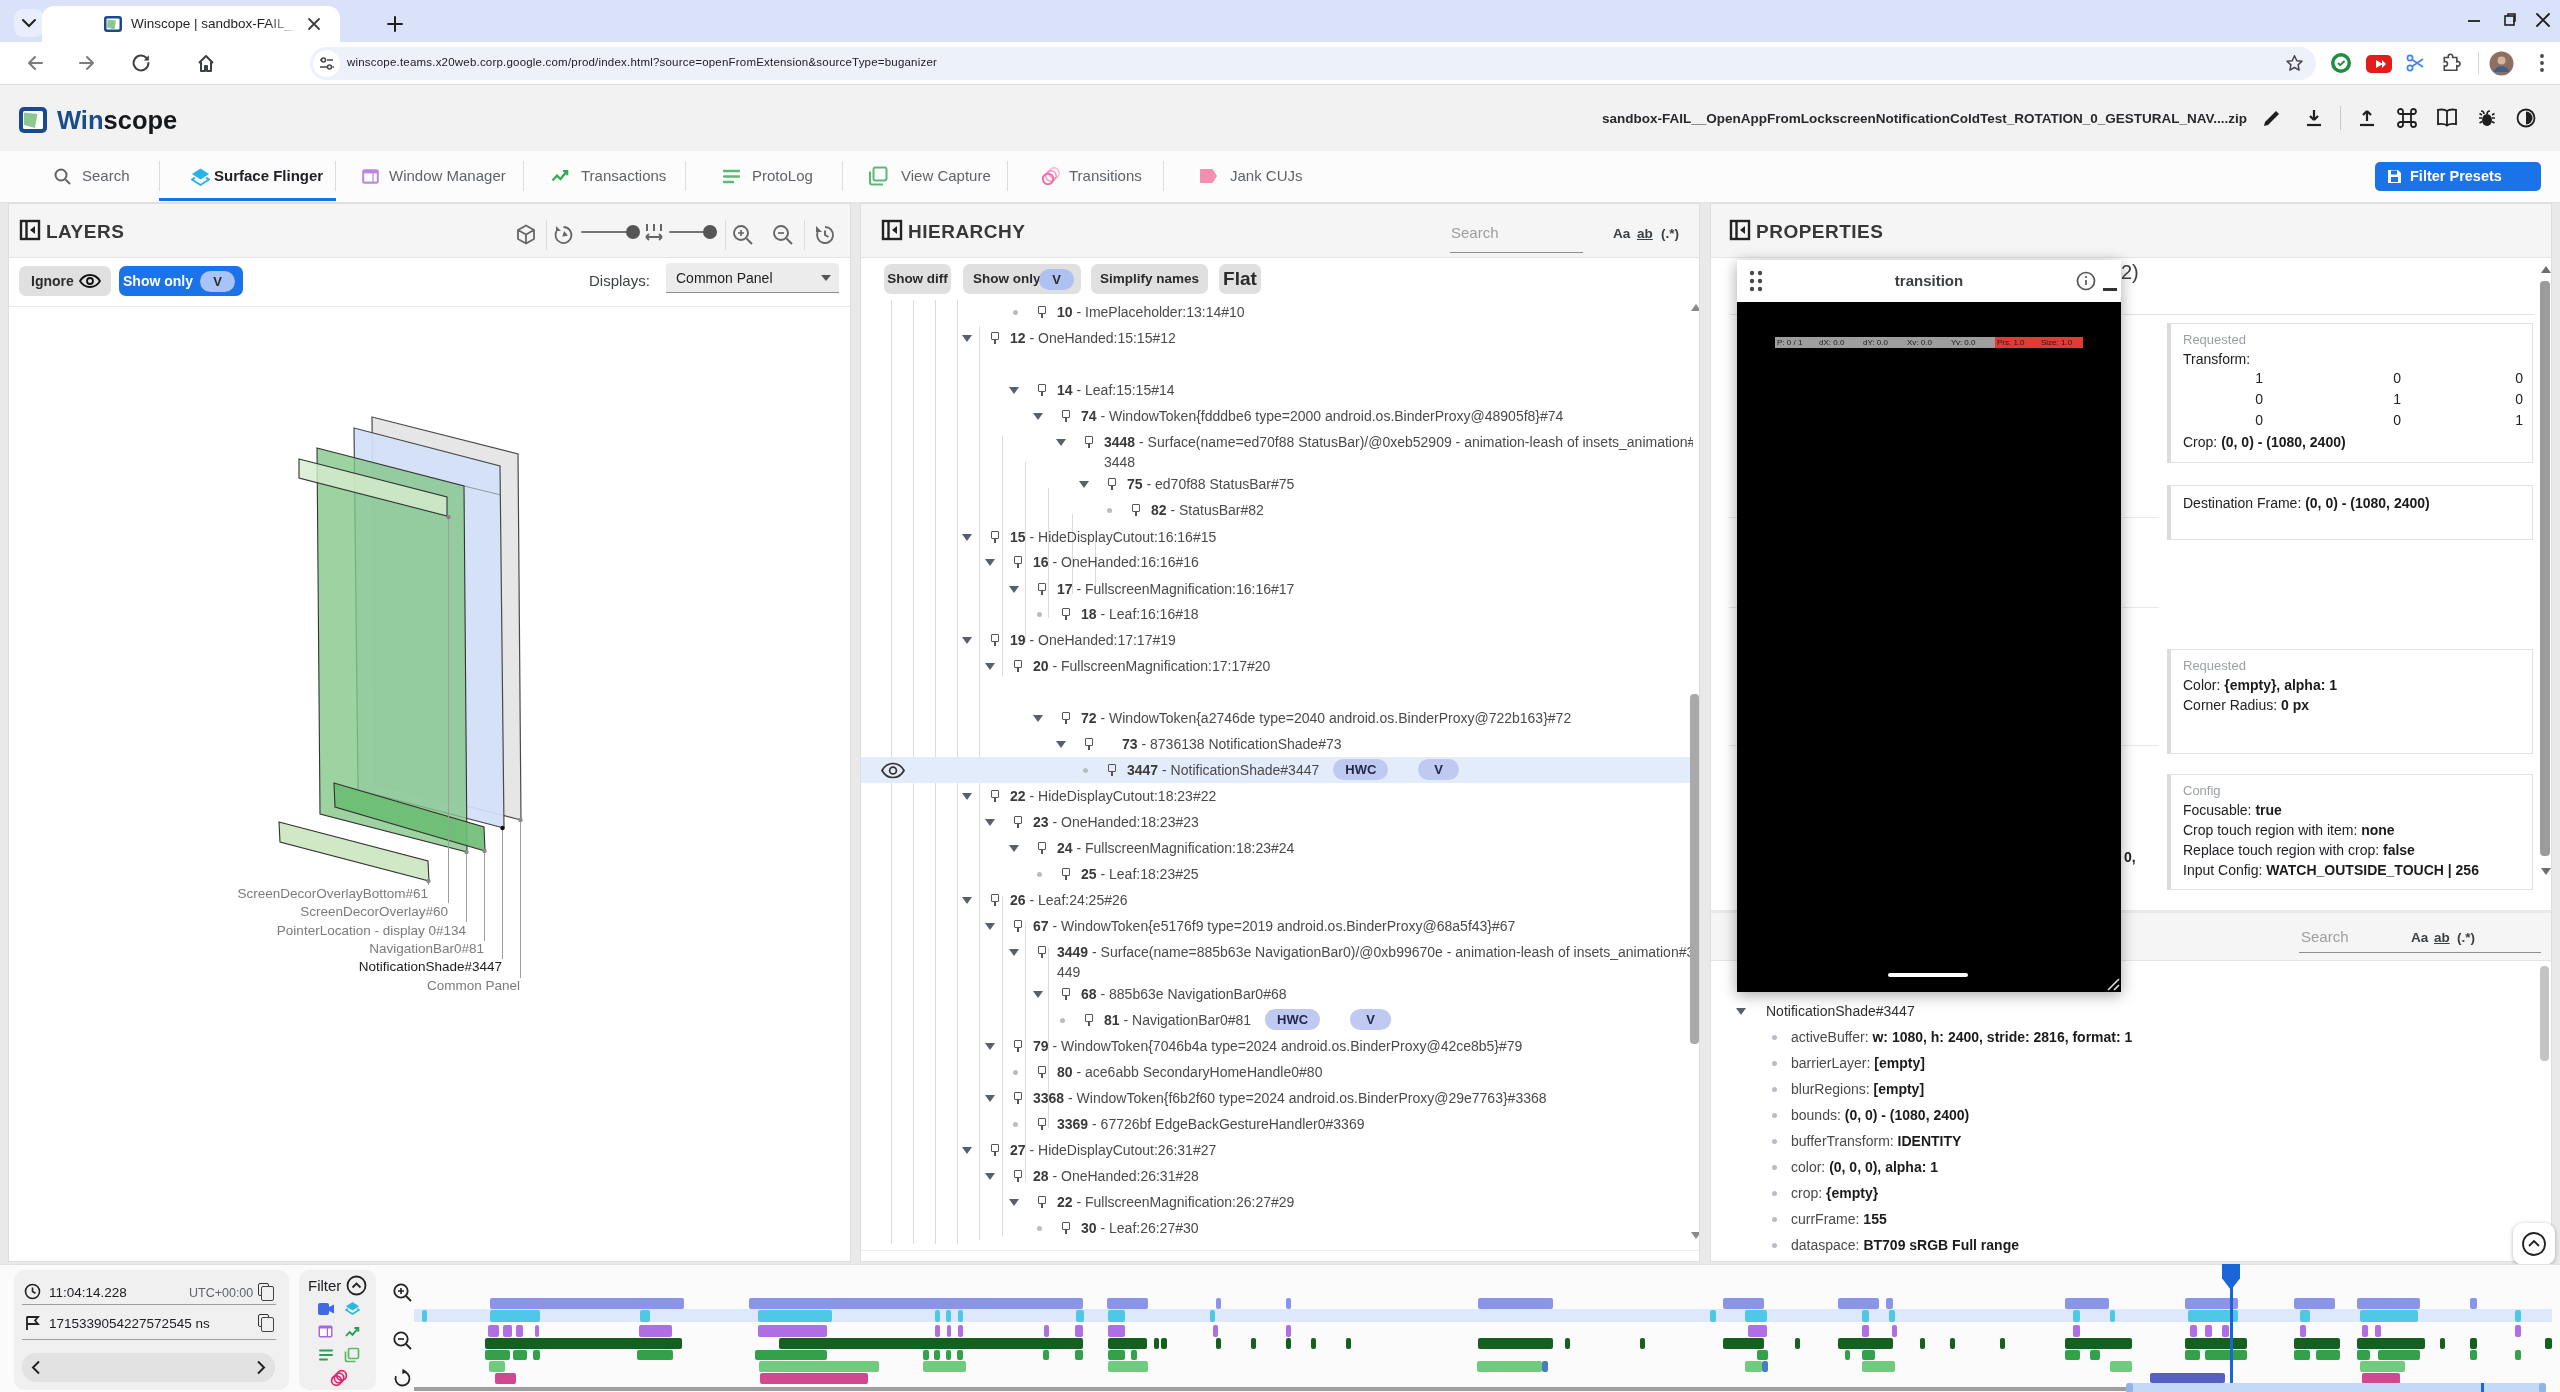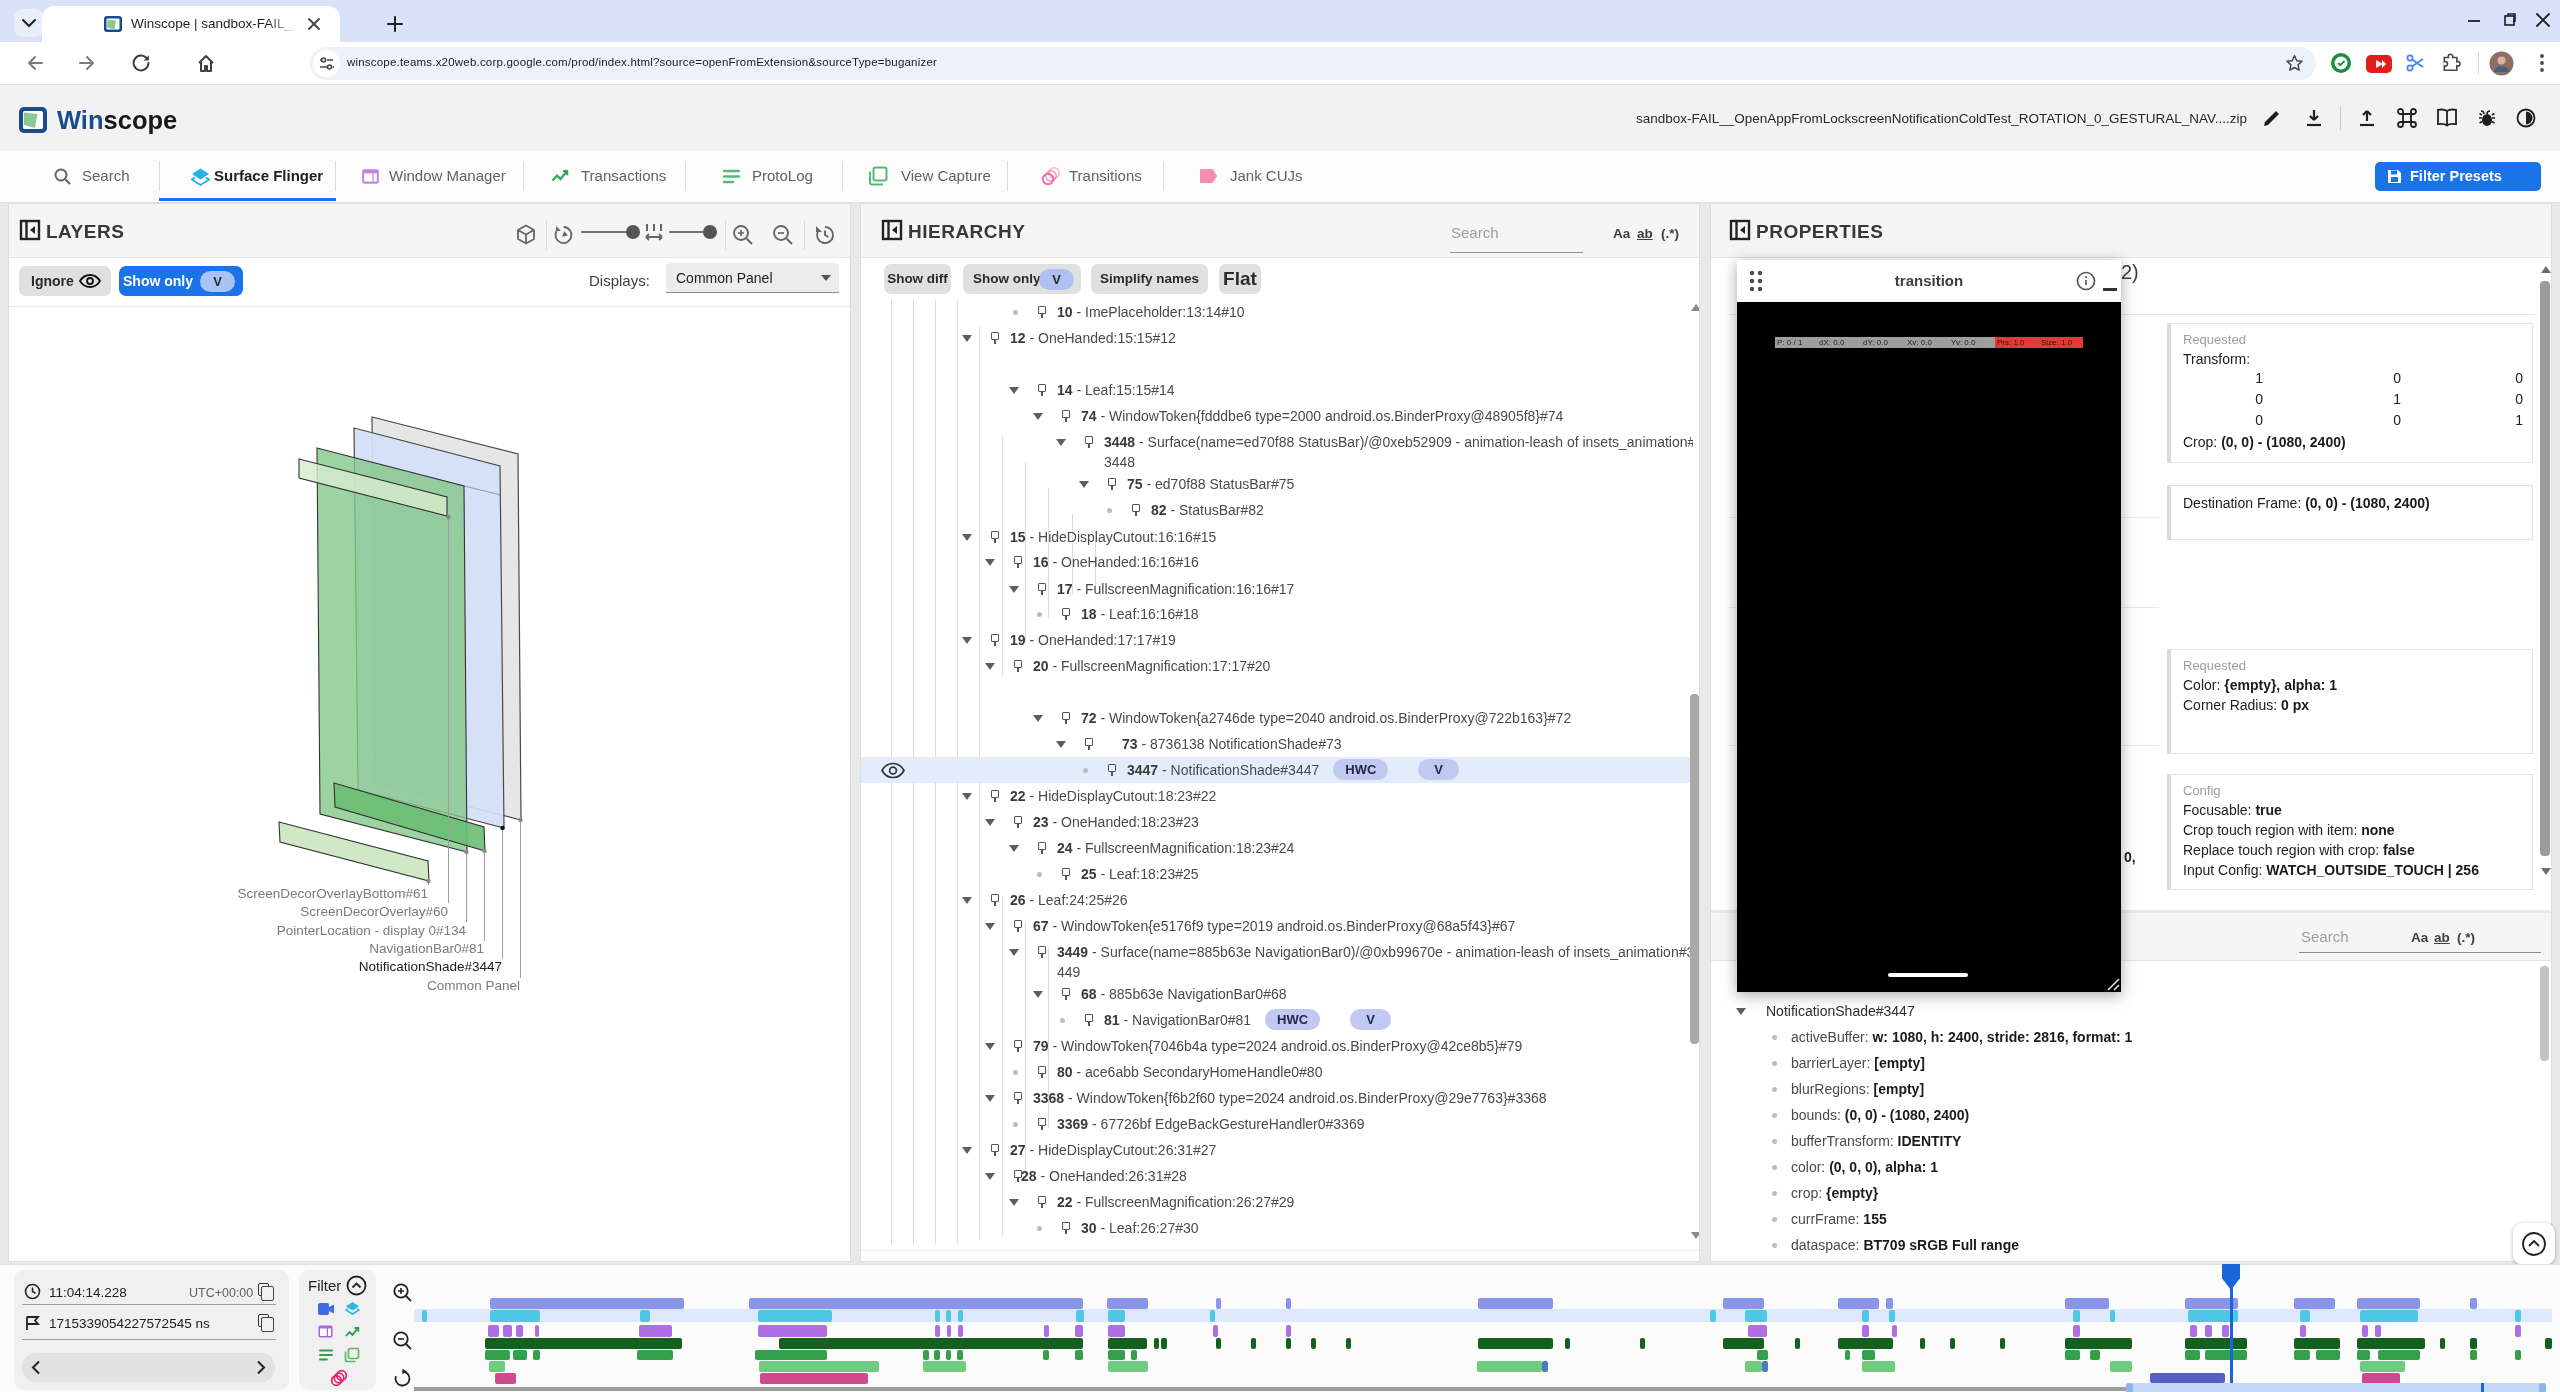--- a/index.html
+++ b/index.html
@@ -139,21 +139,21 @@
   </svg>
 <div class="abs" style="left:0px;top:84px;width:2560px;height:1px;background:#DDDFE3"></div>
 
 <div id="appheader"></div>
 <svg class="ic" style="left:18px;top:104px" width="30" height="32" viewBox="0 0 30 32">
     <rect x="1" y="3" width="28" height="26" rx="5" fill="#1A4B8F"></rect>
     <rect x="5" y="7" width="20" height="18" rx="1.5" fill="#fff"></rect>
     <path d="M6 8.5l13.5 1.5-2.5 14-11-3z" fill="#8CC98F"></path>
   </svg>
 <div class="abs" style="left:57px;top:106px;font-size:25.5px;font-weight:bold"><span style="color:#1A4B8F">Win</span><span style="color:#16181b">scope</span></div>
-<div class="abs" style="right:313px;top:111px;font-size:13.5px;font-weight:normal;color:#27292d;white-space:nowrap">sandbox-FAIL__OpenAppFromLockscreenNotificationColdTest_ROTATION_0_GESTURAL_NAV....zip</div>
+<div class="abs" style="right:313px;top:111px;font-size:13.5px;font-weight:bold;color:#27292d;white-space:nowrap">sandbox-FAIL__OpenAppFromLockscreenNotificationColdTest_ROTATION_0_GESTURAL_NAV....zip</div>
 
 <svg class="ic" style="left:2262px;top:108px" width="20" height="20" viewBox="0 0 20 20">
     <path d="M2 18l1-4L14 3l3 3L6 17z" fill="#1f1f1f"></path>
   </svg>
 <svg class="ic" style="left:2304px;top:108px" width="20" height="20" viewBox="0 0 20 20">
     <path d="M10 2v10m0 0l-4-4m4 4l4-4" stroke="#1f1f1f" stroke-width="2.2" fill="none"></path>
     <path d="M3 17h14" stroke="#1f1f1f" stroke-width="2.2"></path>
   </svg>
 <div class="abs" style="left:2340px;top:106px;width:1px;height:24px;background:#C7C7C7"></div>
 <svg class="ic" style="left:2357px;top:108px" width="20" height="20" viewBox="0 0 20 20">
@@ -518,21 +518,21 @@
         <span style="position:absolute;left:196px"><span class="num">3369</span> - 67726bf EdgeBackGestureHandler0#3369</span>
       </div>
     <div class="r" style="left:0;top:841px;width:832px">
         <i class="tri" style="left:101px"></i>
         <i class="pin" style="left:129px"></i>
         <span style="position:absolute;left:149px"><span class="num">27</span> - HideDisplayCutout:26:31#27</span>
       </div>
     <div class="r" style="left:0;top:867px;width:832px">
         <i class="tri" style="left:124px"></i>
         <i class="pin" style="left:152px"></i>
-        <span style="position:absolute;left:160px"><span class="num">28</span> - OneHanded:26:31#28</span>
+        <span style="position:absolute;left:172px"><span class="num">28</span> - OneHanded:26:31#28</span>
       </div>
     <div class="r" style="left:0;top:893px;width:832px">
         <i class="tri" style="left:148px"></i>
         <i class="pin" style="left:176px"></i>
         <span style="position:absolute;left:196px"><span class="num">22</span> - FullscreenMagnification:26:27#29</span>
       </div>
     <div class="r" style="left:0;top:919px;width:832px">
         <i class="bu" style="left:176px"></i>
         <i class="pin" style="left:200px"></i>
         <span style="position:absolute;left:220px"><span class="num">30</span> - Leaf:26:27#30</span>

